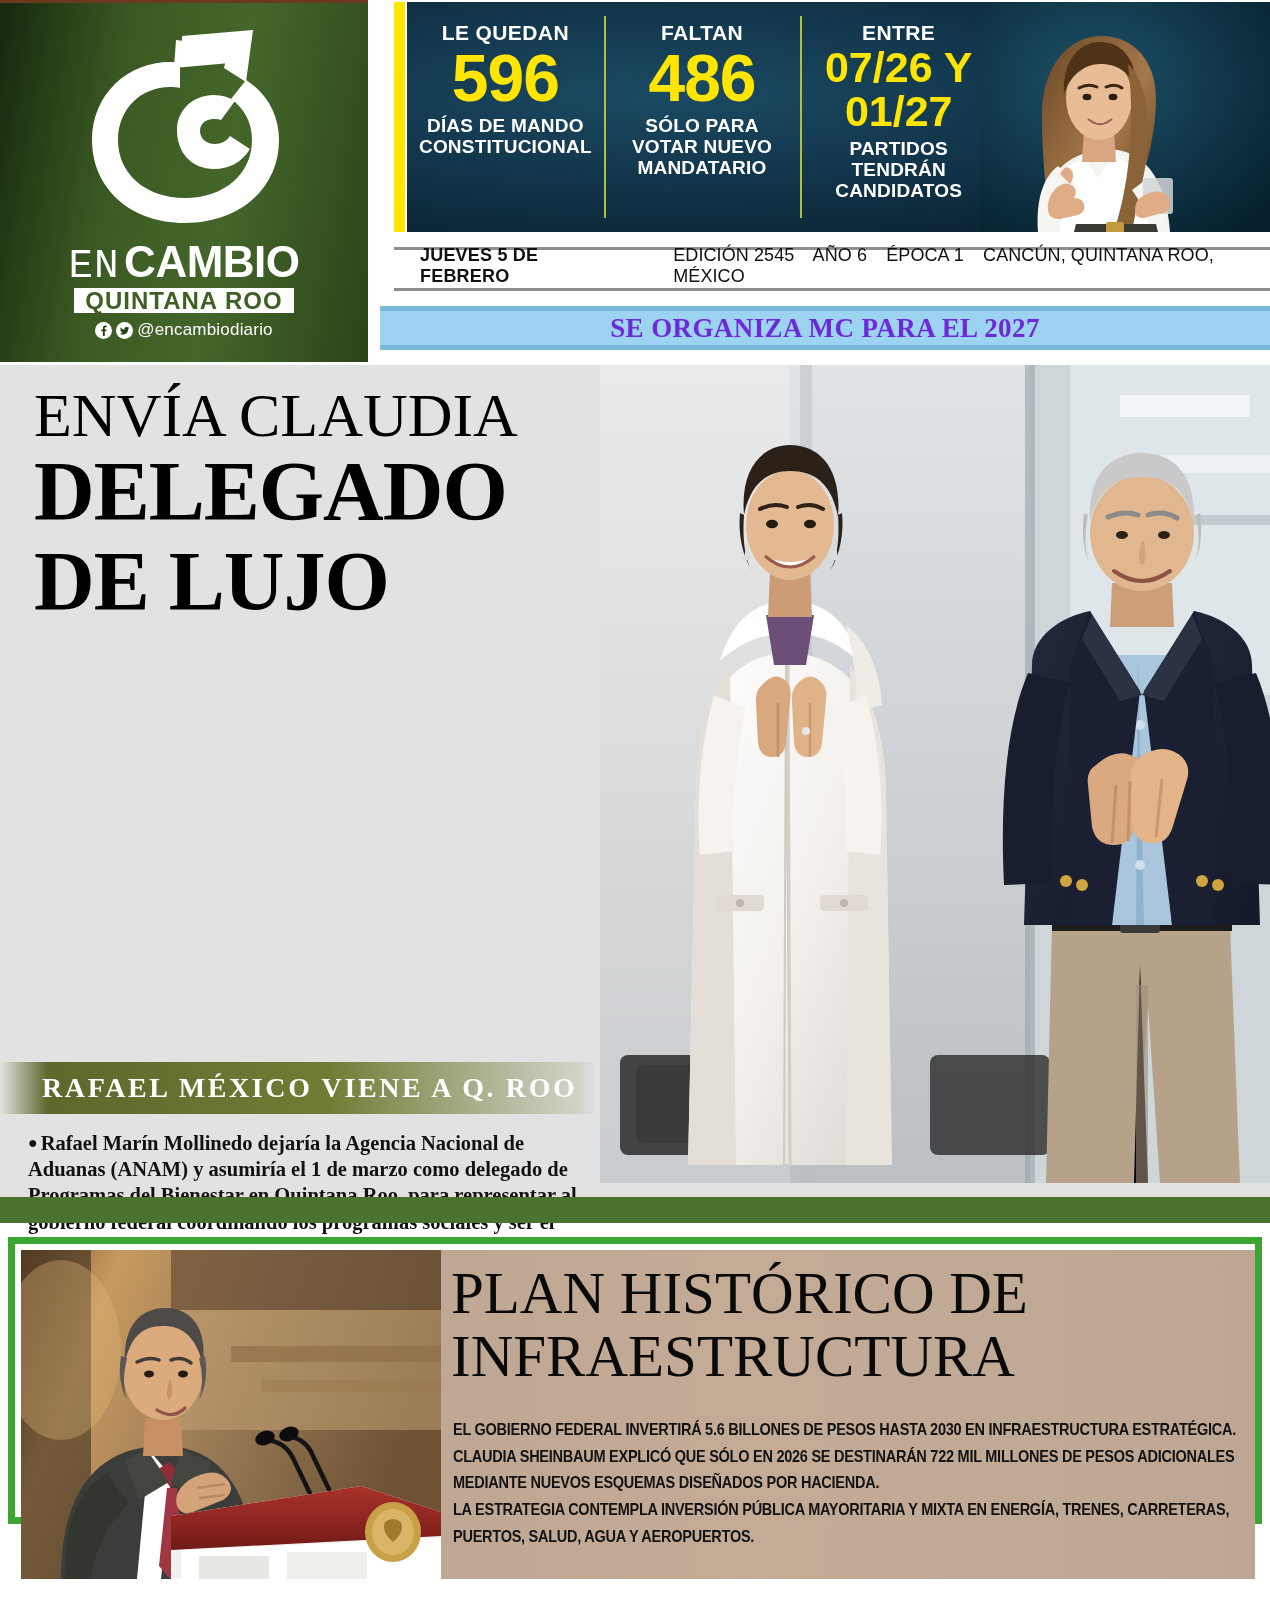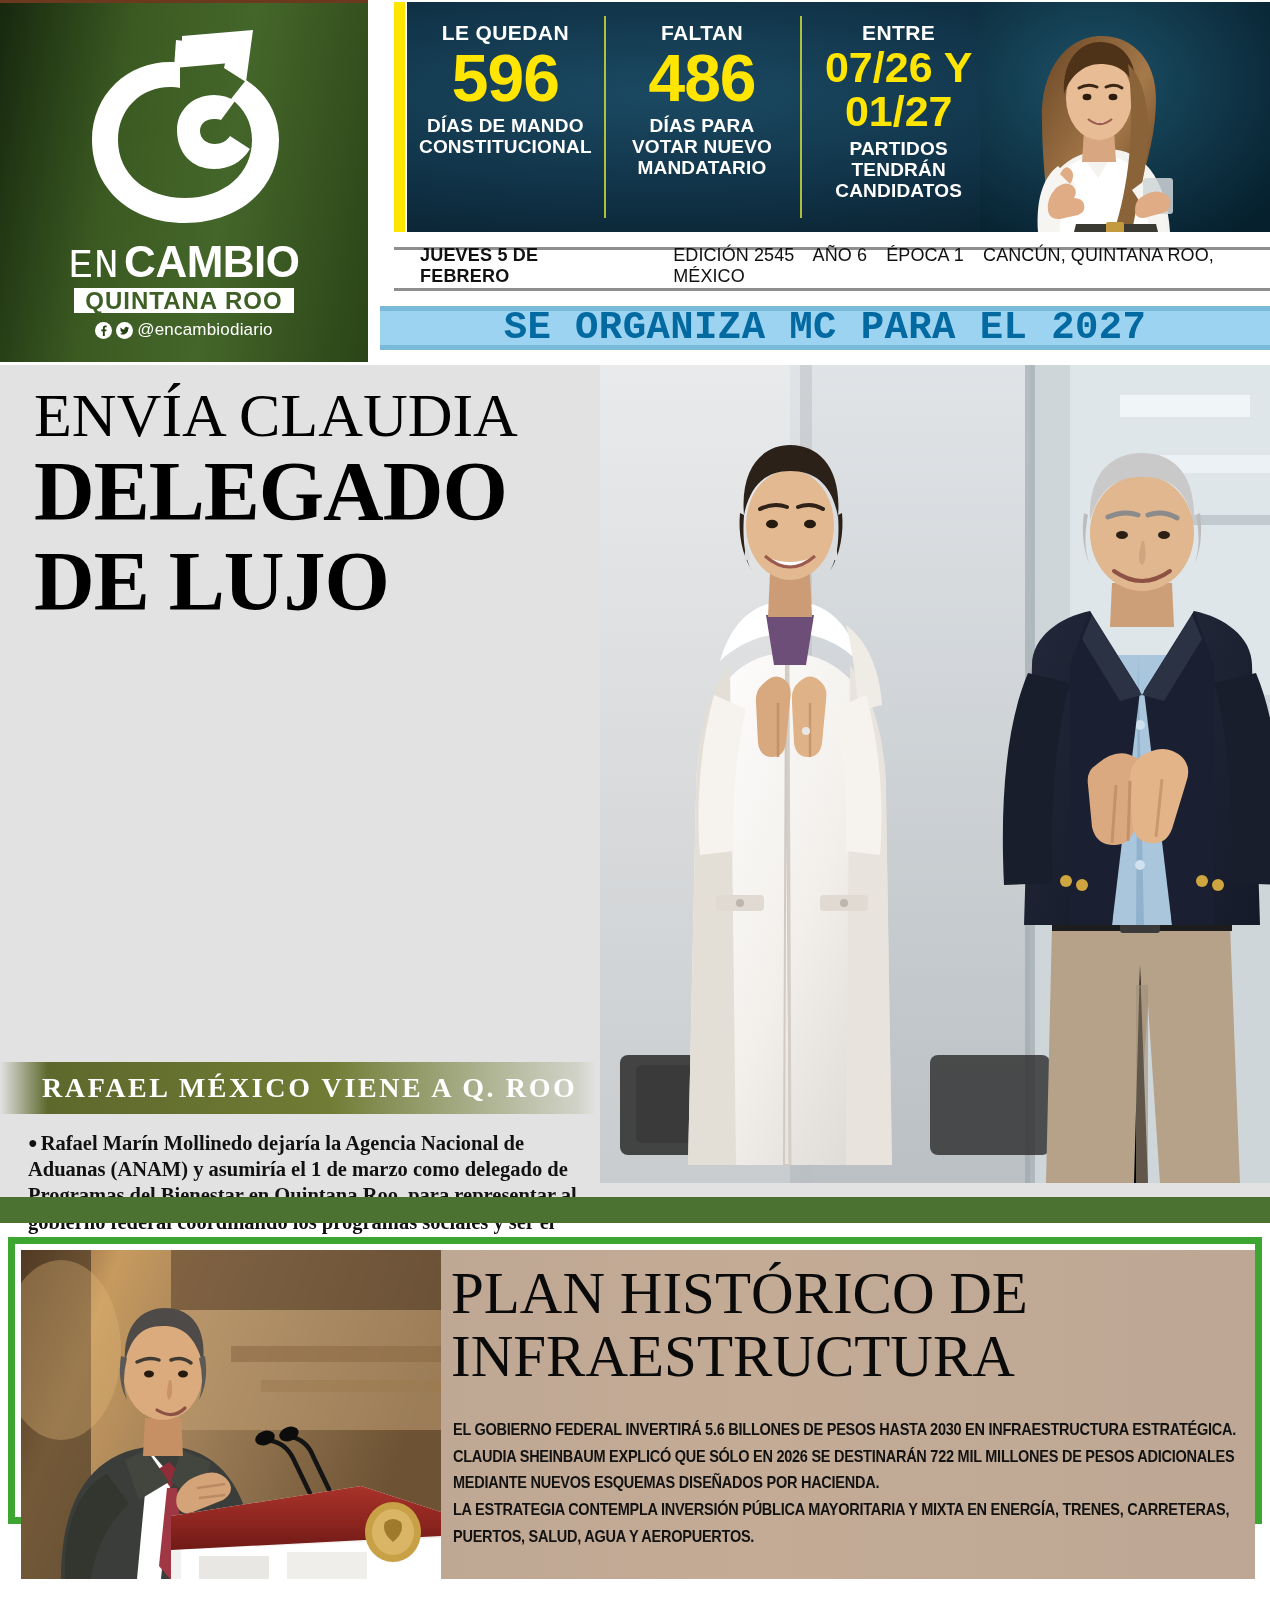--- a/index.html
+++ b/index.html
@@ -58,22 +58,22 @@
     display:flex; align-items:center; }
   .dl-date { font-size:18px; font-weight:bold; color:#111; letter-spacing:0.2px; margin-left:26px; }
   .dl-rest { font-size:18px; color:#111; margin-left:52px; letter-spacing:0.1px; }
   .dl-rest span { margin-right:14px; }
 
   
   .bluebar { position:absolute; left:380px; top:306px; width:890px; height:44px;
     background:#9cd3f0; display:flex; align-items:center; justify-content:center; }
   .bluebar::before { content:""; position:absolute; left:0; top:0; width:100%; height:5px; background:#7ab9d8; }
   .bluebar::after  { content:""; position:absolute; left:0; bottom:0; width:100%; height:5px; background:#7ab9d8; }
-  .bluebar-text { font-family:Liberation Mono, monospace; font-weight:bold; font-size:39px;
-    color:#0369a1; letter-spacing:0.4px; position:relative; z-index:2; }
+  .bluebar-text { font-family:Liberation Serif, serif; font-weight:bold; font-size:27px;
+    color:#6d28d9; letter-spacing:0.4px; position:relative; z-index:2; }
 
   
   .hero { position:absolute; left:0; top:365px; width:1270px; height:832px; background:#e2e2e2; }
   .hero-photo { position:absolute; right:0; top:0; width:670px; height:818px; overflow:hidden; }
   .hero-photo svg { width:100%; height:100%; display:block; }
 
   .head-wrap { position:absolute; left:0; top:0; width:660px; padding-left:34px; padding-top:18px; }
   .h-line1 { font-family:"Liberation Serif", serif; font-size:62px; font-weight:400;
     letter-spacing:0px; line-height:1.05; color:#000; white-space:nowrap; }
   .h-line2 { font-family:"Liberation Serif", serif; font-size:84px; font-weight:bold;
@@ -173,21 +173,21 @@
           <div class="c-bot">
             <div>DÍAS DE MANDO</div>
             <div>CONSTITUCIONAL</div>
           </div>
         </div>
 
         <div class="cell">
           <div class="c-top">FALTAN</div>
           <div class="c-num">486</div>
           <div class="c-bot">
-            <div>DÍAS PARA</div>
+            <div>SÓLO PARA</div>
             <div>VOTAR NUEVO</div>
             <div>MANDATARIO</div>
           </div>
         </div>
 
         <div class="cell">
           <div class="c-top">ENTRE</div>
           <div class="c-num small">
             <div>07/26 Y</div>
             <div>01/27</div>

